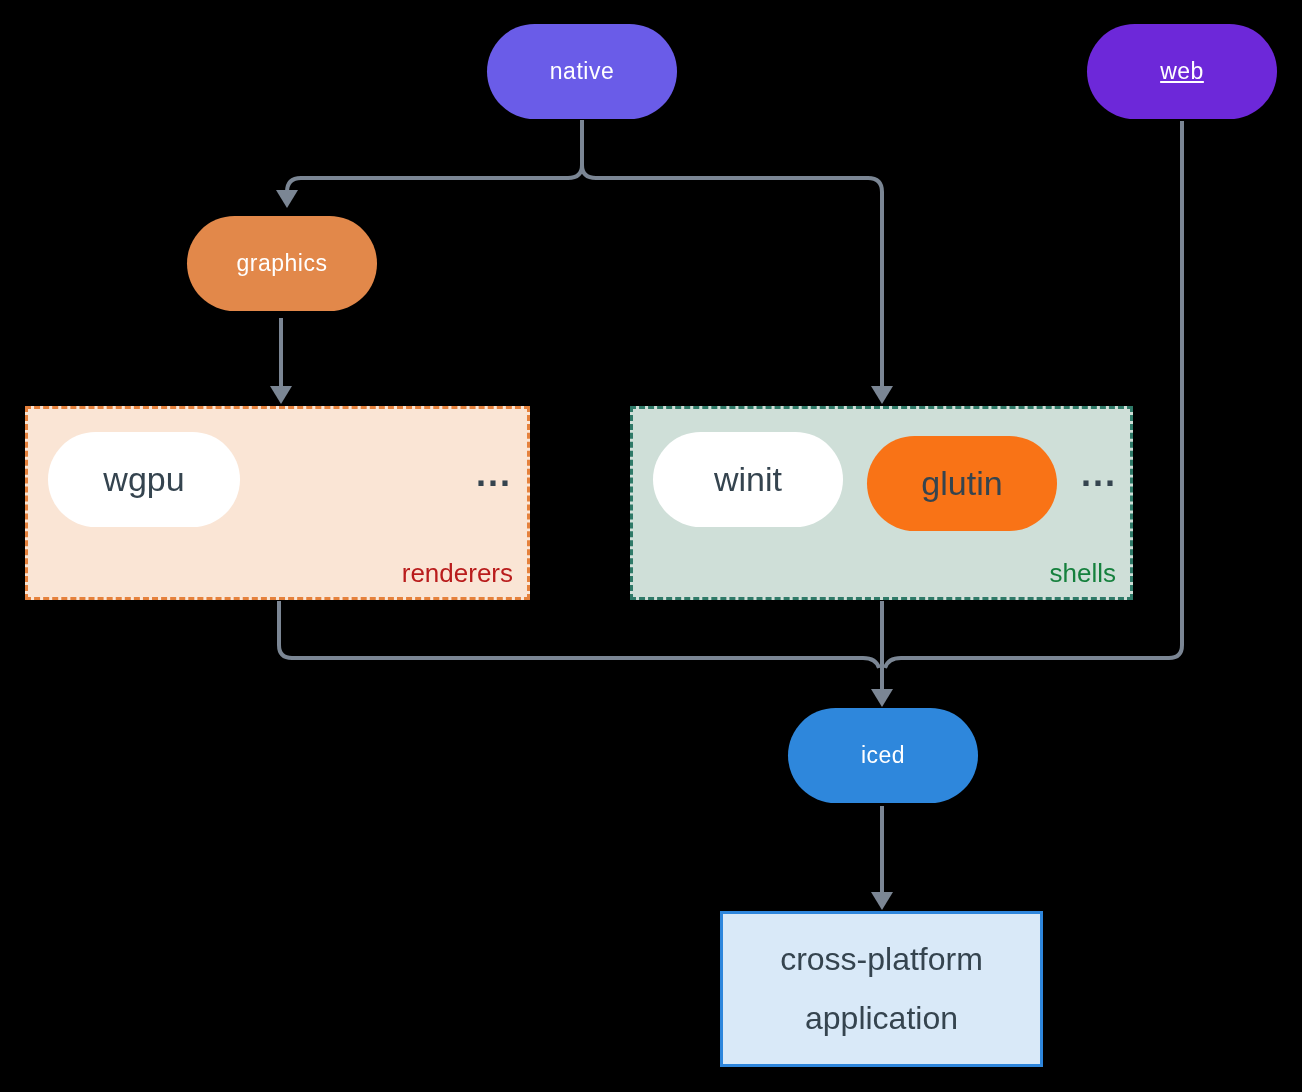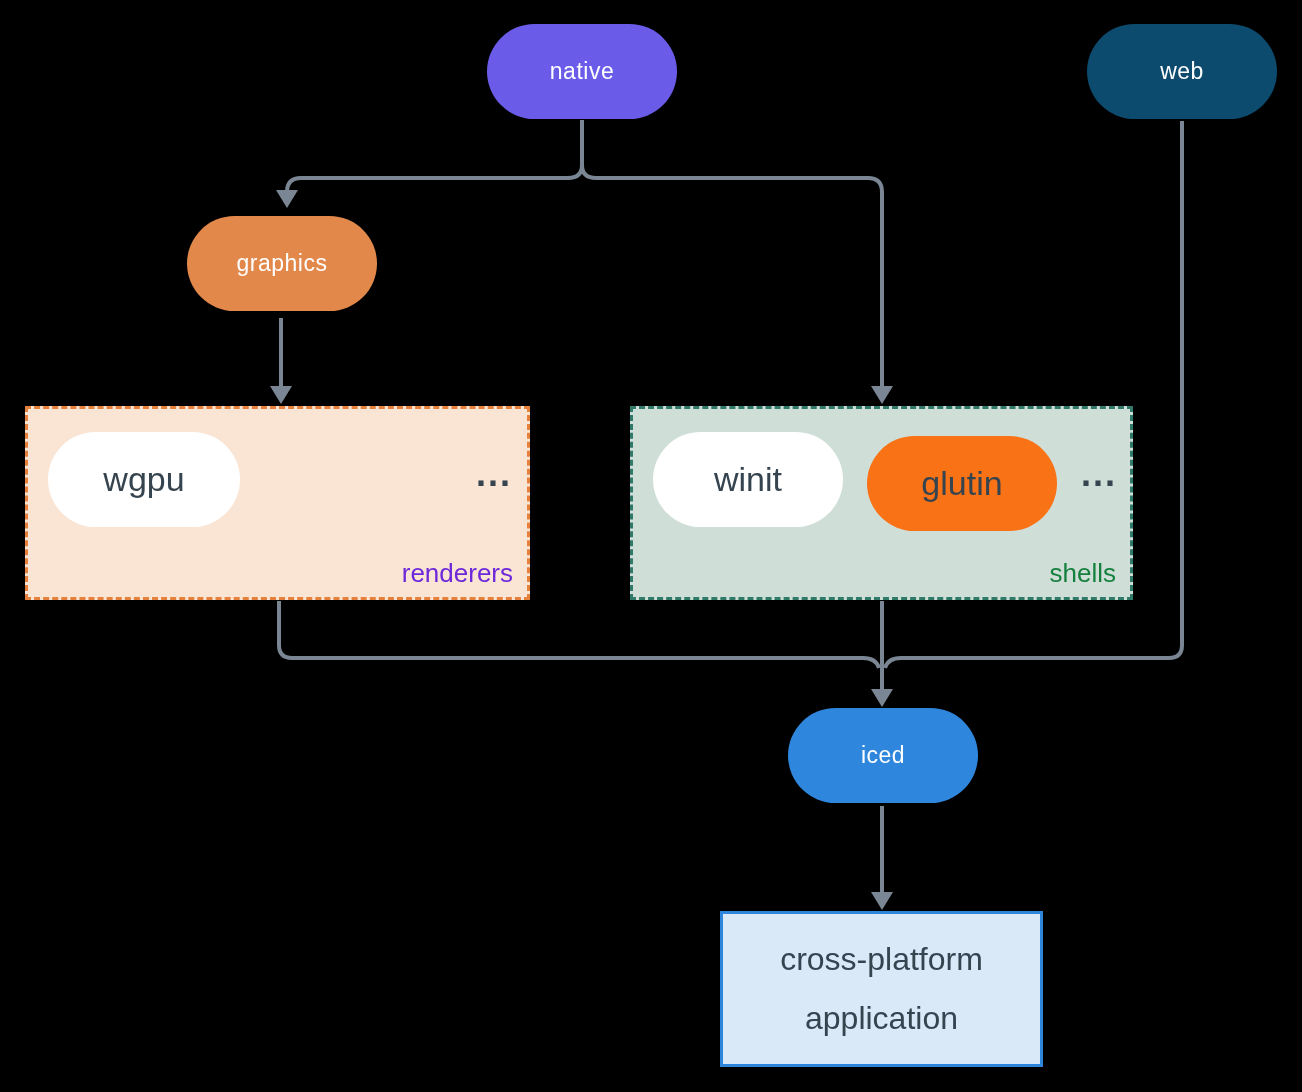--- a/index.html
+++ b/index.html
@@ -107,28 +107,28 @@
 
     <path d="M882 601 V689"></path>
     <polygon points="871,689 893,689 882,707"></polygon>
 
     <path d="M882 806 V892"></path>
     <polygon points="871,892 893,892 882,910"></polygon>
   </svg>
 
   <div class="pill" style="left: 487px; top: 24px; width: 190px; height: 95px; background-color: rgb(106, 92, 232); color: rgb(255, 255, 255);">native</div>
 
-  <div class="pill" style="left: 1087px; top: 24px; width: 190px; height: 95px; background-color: #0c4a6e; color: rgb(255, 255, 255);">web</div>
+  <div class="pill" style="left: 1087px; top: 24px; width: 190px; height: 95px; background-color: #6d28d9; color: rgb(255, 255, 255); text-decoration: underline;">web</div>
 
   <div class="pill" style="left: 187px; top: 216px; width: 190px; height: 95px; background-color: rgb(226, 136, 74); color: rgb(255, 255, 255);">graphics</div>
 
   <div class="group" style="left: 25px; top: 406px; width: 505px; height: 194px; background-color: rgb(250, 229, 213); border-color: rgb(229, 129, 60);">
     <div class="chip" style="left: 20px; top: 23px; background-color: rgb(255, 255, 255); color: rgb(53, 68, 79);">wgpu</div>
     <div class="dots" style="left: 448px; top: 44px; color: rgb(53, 68, 79);">...</div>
-    <div class="group-label" style="color: #6d28d9; margin-top: 48px;">renderers</div>
+    <div class="group-label" style="color: #b91c1c; margin-top: 48px;">renderers</div>
   </div>
 
   <div class="group" style="left: 630px; top: 406px; width: 503px; height: 194px; background-color: rgb(207, 223, 216); border-color: rgb(47, 122, 104);">
     <div class="chip" style="left: 20px; top: 23px; width: 190px; background-color: rgb(255, 255, 255); color: rgb(53, 68, 79);">winit</div>
     <div class="chip" style="left: 234px; top: 27px; width: 190px; background-color: #f97316; color: rgb(53, 68, 79);">glutin</div>
     <div class="dots" style="left: 448px; top: 44px; color: rgb(53, 68, 79);">...</div>
     <div class="group-label" style="color: #15803d;">shells</div>
   </div>
 
   <div class="pill" style="left: 788px; top: 708px; width: 190px; height: 95px; background-color: rgb(46, 135, 220); color: rgb(255, 255, 255);">iced</div>

